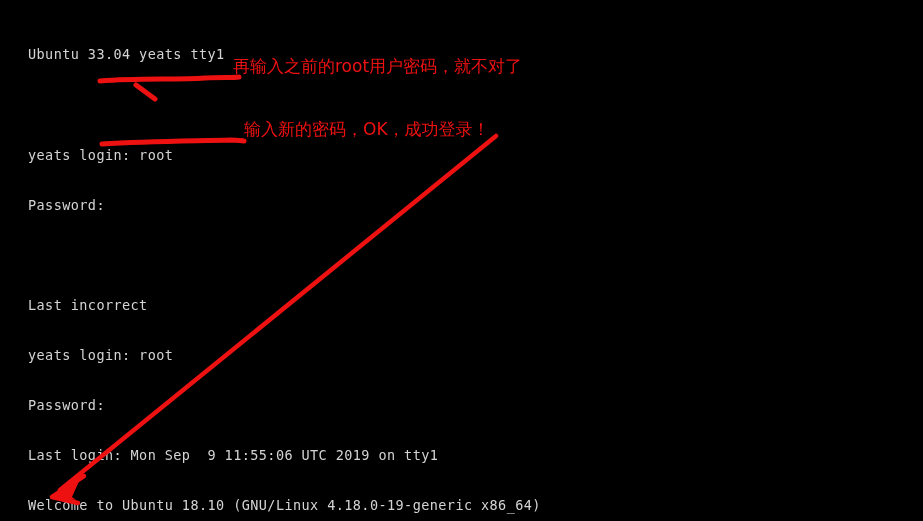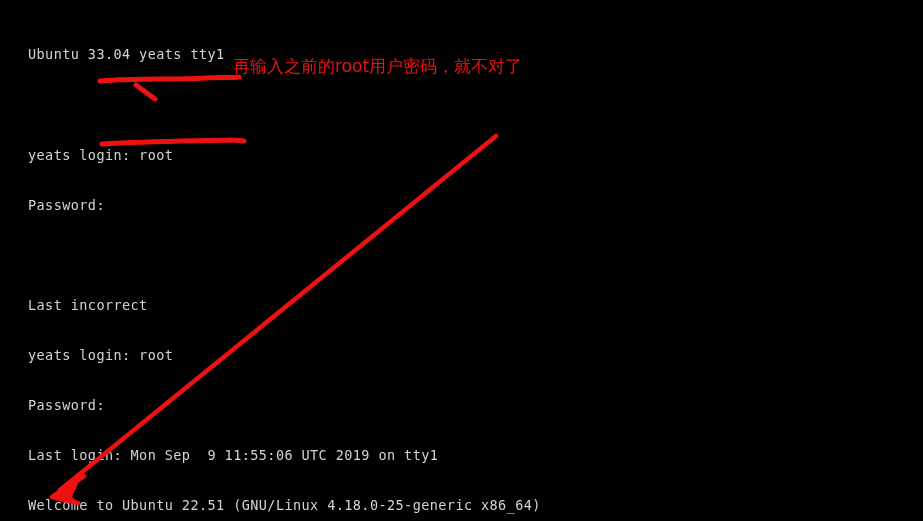--- a/index.html
+++ b/index.html
@@ -68,21 +68,21 @@
   <div id="terminal">
     <div class="tline">Ubuntu 33.04 yeats tty1</div>
     <div class="tline blank"></div>
     <div class="tline">yeats login: root</div>
     <div class="tline">Password:</div>
     <div class="tline blank"></div>
     <div class="tline">Last incorrect</div>
     <div class="tline">yeats login: root</div>
     <div class="tline">Password:</div>
     <div class="tline">Last login: Mon Sep  9 11:55:06 UTC 2019 on tty1</div>
-    <div class="tline">Welcome to Ubuntu 22.51 (GNU/Linux 4.18.0-25-generic x86_64)</div>
+    <div class="tline">Welcome to Ubuntu 18.10 (GNU/Linux 4.18.0-19-generic x86_64)</div>
     
     
     
     
     
     
     
     
     
     
@@ -109,14 +109,15 @@
       <path d="M102,144 C150,141 200,141 230,140 C238,140 243,141 244,141" stroke="#ee1111" stroke-width="5" fill="none" stroke-linecap="round"></path>
     </g>
     <g>
       <line x1="496" y1="136" x2="60" y2="490" stroke="#ee1111" stroke-width="4.5" stroke-linecap="round"></line>
       <polygon points="52,497 80,479 72,497 76,500" fill="#ee1111"></polygon>
       <path d="M52,497 L84,476 M52,497 L78,503" stroke="#ee1111" stroke-width="4.5" fill="none" stroke-linecap="round"></path>
     </g>
   </svg>
 
   <div class="annot-text" id="annot-text-1">再输入之前的root用户密码，就不对了</div>
+  <div class="annot-text" id="annot-text-2">输入新的密码，OK，成功登录！</div>
 
 </div>
 
 </body></html>

